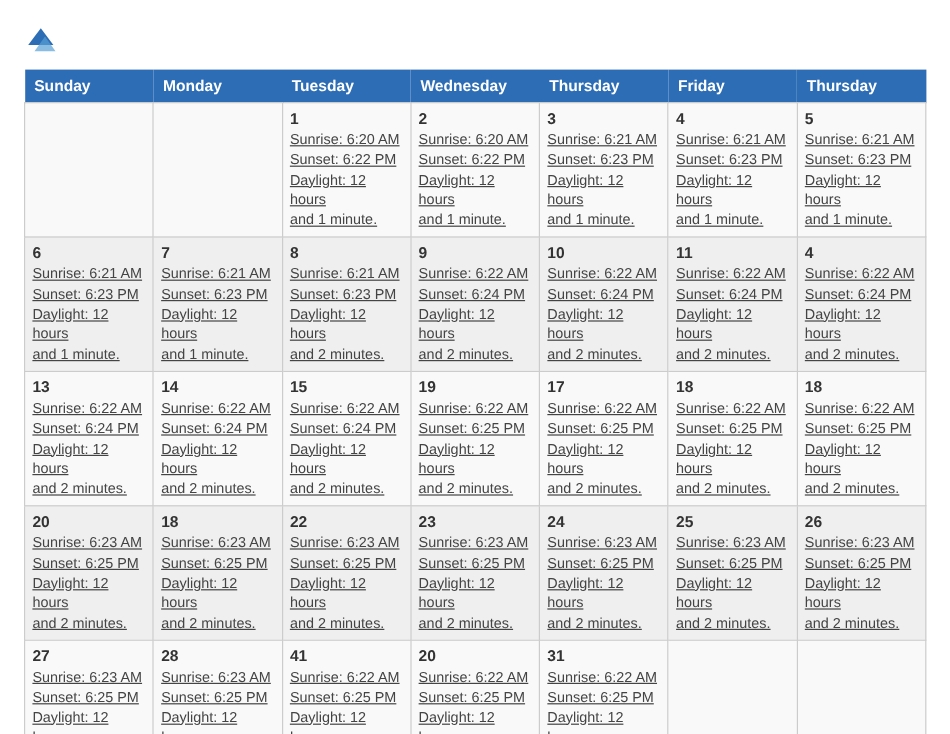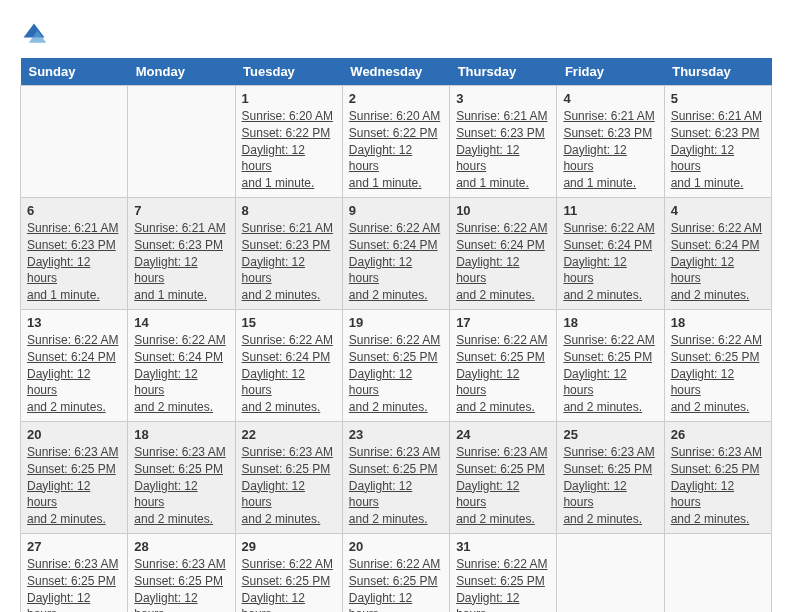--- a/index.html
+++ b/index.html
@@ -319,21 +319,21 @@
 and 2 minutes.</div>
         </td>
         <td>
           <span class="day-number">28</span>
           <div class="day-info" style="white-space: pre-line;">Sunrise: 6:23 AM
 Sunset: 6:25 PM
 Daylight: 12 hours
 and 2 minutes.</div>
         </td>
         <td>
-          <span class="day-number">29</span>
+          <span class="day-number">41</span>
           <div class="day-info" style="white-space: pre-line;">Sunrise: 6:22 AM
 Sunset: 6:25 PM
 Daylight: 12 hours
 and 2 minutes.</div>
         </td>
         <td>
           <span class="day-number">20</span>
           <div class="day-info" style="white-space: pre-line;">Sunrise: 6:22 AM
 Sunset: 6:25 PM
 Daylight: 12 hours

